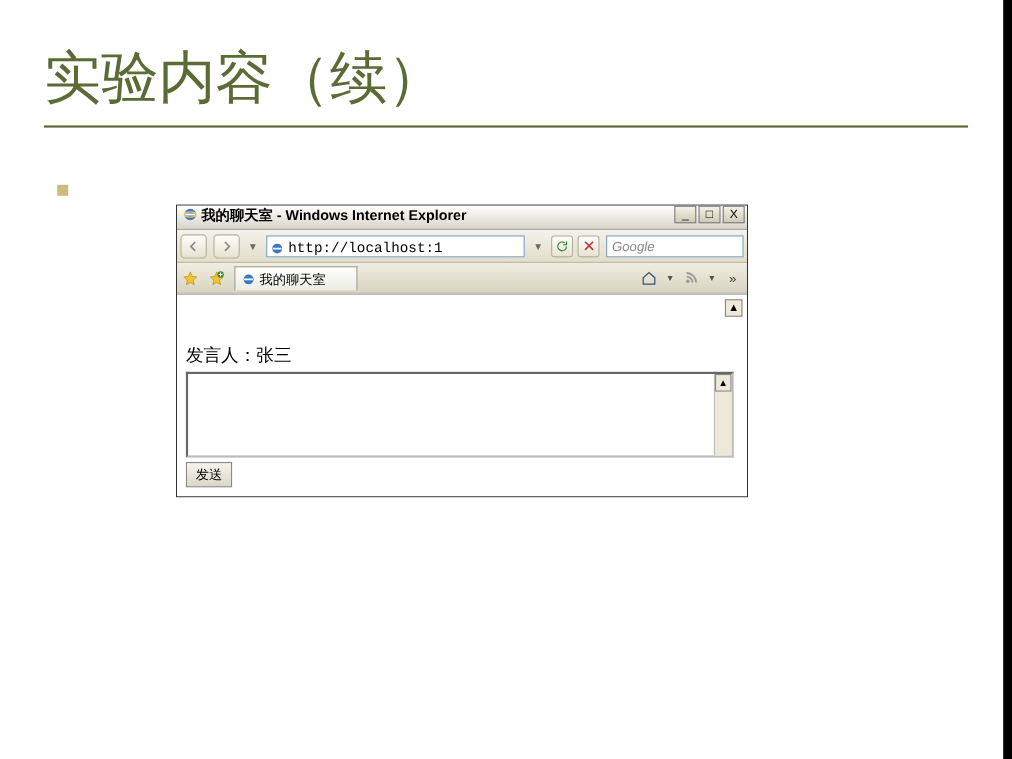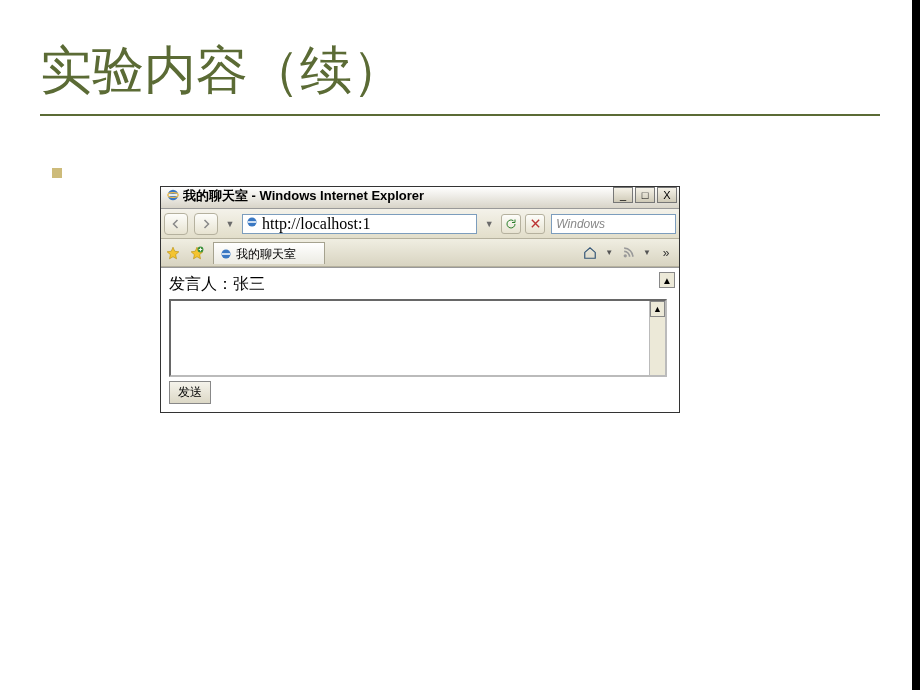--- a/index.html
+++ b/index.html
@@ -132,30 +132,30 @@
     height: 22px;
     display: flex;
     align-items: center;
     justify-content: center;
     color: #6a6a6a;
     font-size: 9px;
   }
   .url-field {
     flex: 2;
     display: flex;
-    align-items: flex-start;
+    align-items: flex-end;
     height: 20px;
     background: #fff;
     border: 1px solid #7c9dbd;
     padding: 0 2px;
     gap: 3px;
     overflow: hidden;
     white-space: nowrap;
-    font-family: Liberation Serif, serif;
-    font-size: 16px;
+    font-family: Liberation Mono, monospace;
+    font-size: 13px;
   }
   .url-field .page-icon {
     width: 14px; height: 14px;
     display: inline-flex; align-items: center; justify-content: center;
   }
   .nav-icons-right {
     display: flex;
     gap: 4px;
     align-items: center;
   }
@@ -243,20 +243,21 @@
     padding: 6px 12px 8px 8px;
     position: relative;
     background: #fff;
   }
   .speaker-label-row {
     font-family: "SimSun", serif;
     font-size: 16px;
     color: #000;
     display: flex;
     align-items: center;
+    margin-top: 39px;
   }
   .speaker-area .up-arrow {
     position: absolute;
     top: 4px;
     right: 4px;
     width: 16px;
     height: 16px;
     background: #ece9d8;
     border: 1px solid #888;
     font-size: 10px;
@@ -376,21 +377,21 @@
               <path d="M20 3v6h-6" fill="none" stroke="#2a7e2a" stroke-width="2"></path>
             </svg>
         </div>
         <div class="ico-btn">
           <svg width="11" height="11" viewBox="0 0 24 24">
               <path d="M4 4l16 16M20 4L4 20" stroke="#b33" stroke-width="3"></path>
             </svg>
         </div>
       </div>
       <div class="search-field">
-        <span>Windows</span>
+        <span>Google</span>
       </div>
     </div>
 
     <div class="tabbar">
       <span class="fav-icon">
         <svg width="14" height="14" viewBox="0 0 24 24">
             <path d="M12 2l2.9 6.9L22 10l-5.5 4.8L18 22l-6-3.6L6 22l1.5-7.2L2 10l7.1-1.1z" fill="#f4c430" stroke="#b58900" stroke-width="1"></path>
           </svg>
       </span>
       <span class="fav-icon">

